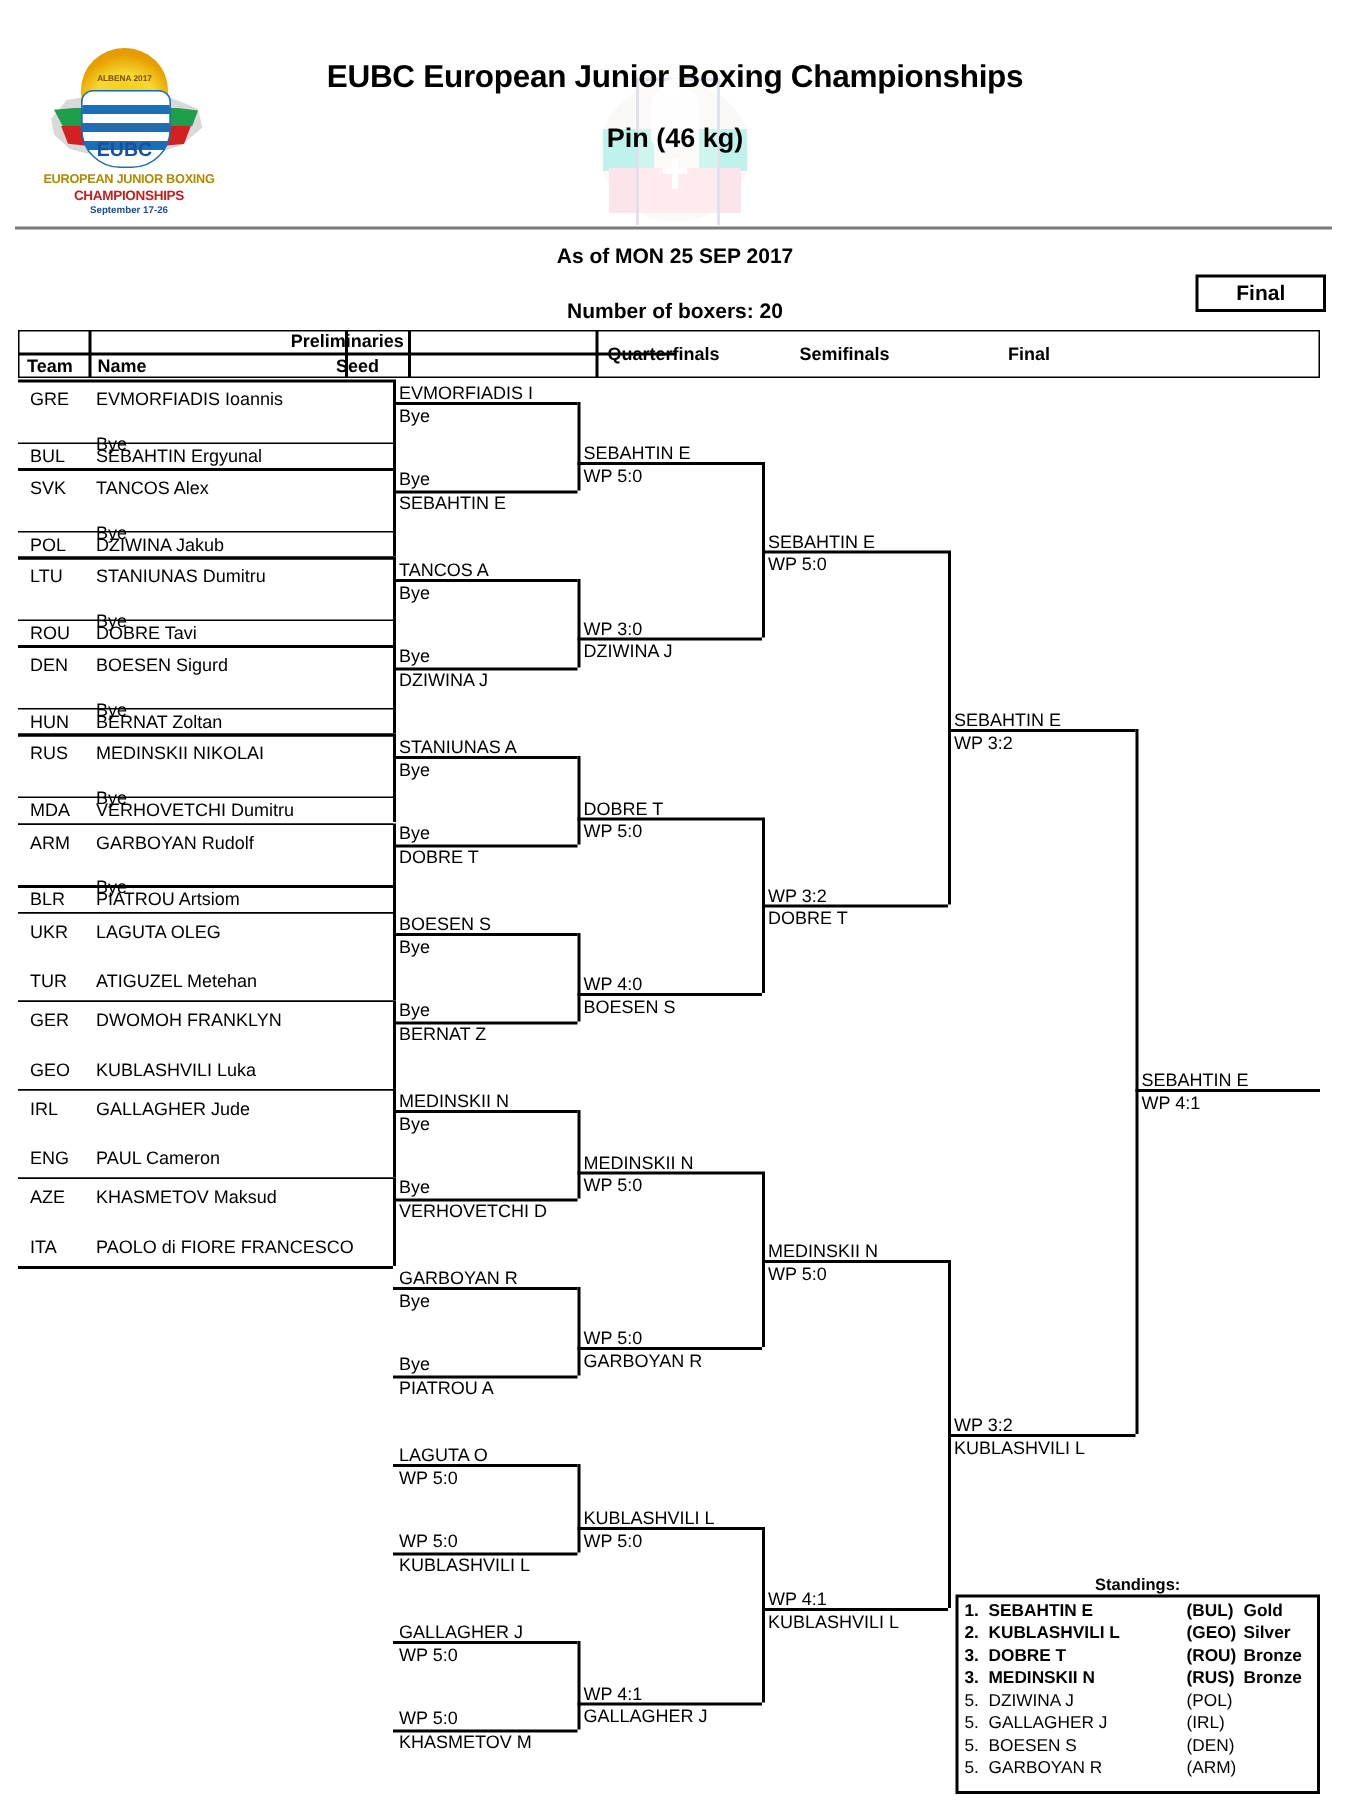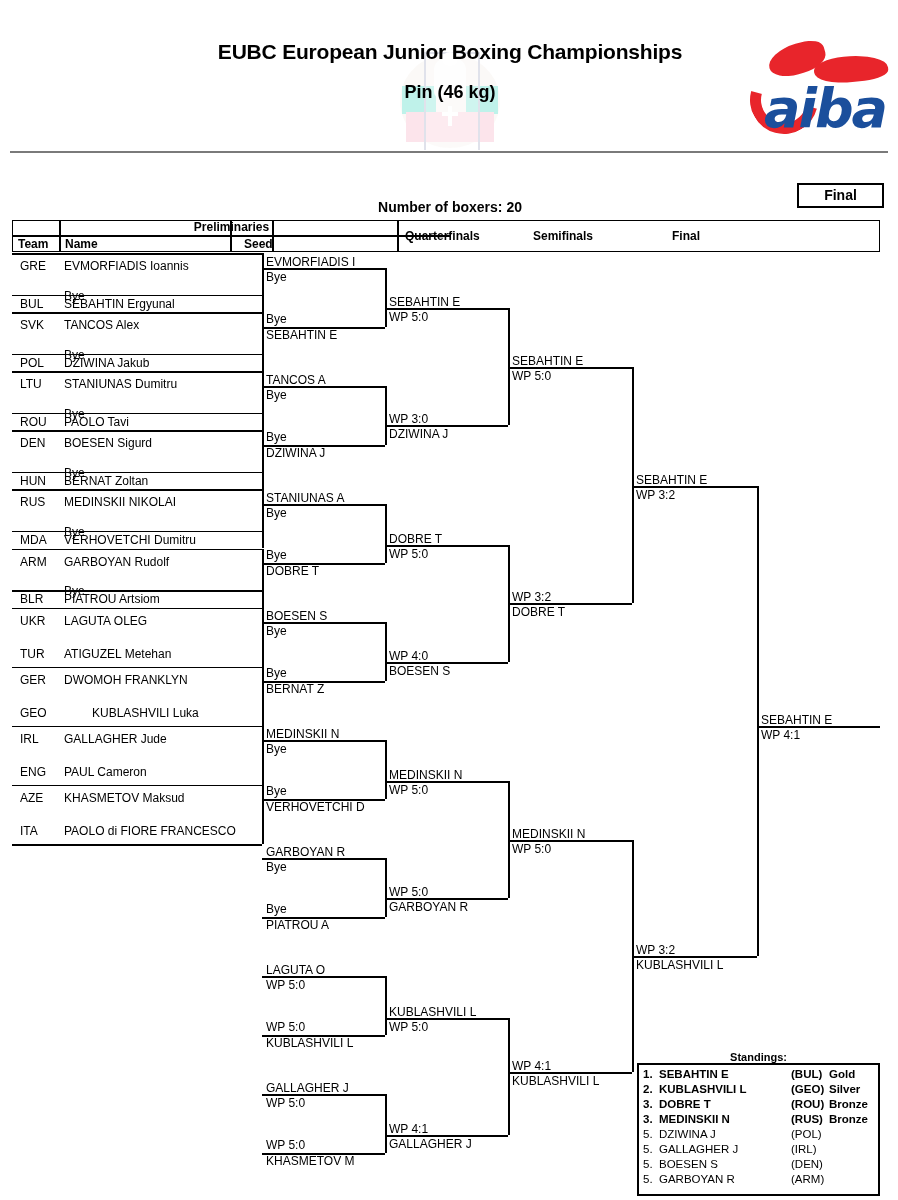--- a/index.html
+++ b/index.html
@@ -121,58 +121,65 @@
   .st-name{position:absolute;left:20px;}
   .st-nat{position:absolute;left:152px;width:36px;}
   .st-med{position:absolute;left:190px;}
   .st-row.bold span{font-weight:bold;}
 </style>
 </head>
 <body>
 
 <div class="page">
 
+  <div class="eubc-logo">
+    <div class="eubc-map"></div>
+    <div class="eubc-sun"></div>
+    <div class="eubc-year">ALBENA 2017</div>
+    <div class="eubc-green"></div>
+    <div class="eubc-red"></div>
+    <div class="eubc-shield"></div>
+    <div class="eubc-word">EUBC</div>
+    <div class="eubc-l1">EUROPEAN JUNIOR BOXING</div>
+    <div class="eubc-l2">CHAMPIONSHIPS</div>
+    <div class="eubc-l3">September 17-26</div>
+  </div>
 
   <div class="watermark">
     <div class="wm-oval"></div>
     <div class="wm-teal-l"></div>
       <div class="wm-teal-r"></div>
     <div class="wm-pink"></div>
     <div class="wm-box"></div>
     <div class="wm-torso"></div>
       <div class="wm-head"></div>
     <div class="wm-cross-v"></div>
       <div class="wm-cross-h"></div>
   </div>
 
   <div class="title-main">EUBC European Junior Boxing Championships</div>
   <div class="title-weight">Pin (46 kg)</div>
   <div class="hrule"></div>
+  <div class="asof">As of MON 25 SEP 2017</div>
   <div class="numboxers">Number of boxers: 20</div>
 
-  <div class="aiba">
-    <div class="aiba-sw1"></div>
-    <div class="aiba-sw2"></div>
-    <div class="aiba-hook"></div>
-    <div class="aiba-text">aiba</div>
-  </div>
 
   <div class="final-badge">Final</div>
 
   <div class="hdr-table">
     <div class="hdr-outer"></div>
     <div class="hdr-prelim-label">Preliminaries</div>
     <div class="hdr-sep-h"></div>
     <div class="hdr-v" style="left:47px;"></div>
     <div class="hdr-v" style="left:218px;"></div>
     <div class="hdr-v" style="left:260px;"></div>
     <div class="hdr-v" style="left:385px;"></div>
     <div class="hdr-cell" style="left:2px;width:28px;">Team</div>
     <div class="hdr-cell" style="left:49px;width:169px;">Name</div>
-    <div class="hdr-cell" style="left:228px;width:40px;">Seed</div>
+    <div class="hdr-cell" style="left:208px;width:40px;">Seed</div>
     <div class="hdr-round" style="left:393px;">Quarterfinals</div>
     <div class="hdr-round" style="left:521px;">Semifinals</div>
     <div class="hdr-round" style="left:660px;">Final</div>
   </div>
 
   <div id="bracket-layer">
       <div class="line " style="left: 12px; top: 253px; width: 250px; height: 1.5px;"></div>
       <div class="line " style="left: 12px; top: 312.1px; width: 250px; height: 1.5px;"></div>
       <div class="line " style="left: 262px; top: 253px; width: 1.5px; height: 59.1px;"></div>
       <div class="lbl" style="left: 20px; top: 259px;">GRE</div>
@@ -188,21 +195,21 @@
       <div class="lbl" style="left: 64px; top: 347.65px;">Bye</div>
       <div class="lbl" style="left: 20px; top: 355.65px;">POL</div>
       <div class="lbl" style="left: 64px; top: 355.65px;">DZIWINA Jakub</div>
       <div class="line " style="left: 12px; top: 371.2px; width: 250px; height: 1.5px;"></div>
       <div class="line " style="left: 12px; top: 430.3px; width: 250px; height: 1.5px;"></div>
       <div class="line " style="left: 262px; top: 371.2px; width: 1.5px; height: 59.1px;"></div>
       <div class="lbl" style="left: 20px; top: 377.2px;">LTU</div>
       <div class="lbl" style="left: 64px; top: 377.2px;">STANIUNAS Dumitru</div>
       <div class="lbl" style="left: 64px; top: 406.75px;">Bye</div>
       <div class="lbl" style="left: 20px; top: 414.75px;">ROU</div>
-      <div class="lbl" style="left: 64px; top: 414.75px;">PAOLO Tavi</div>
+      <div class="lbl" style="left: 64px; top: 414.75px;">DOBRE Tavi</div>
       <div class="line " style="left: 12px; top: 430.3px; width: 250px; height: 1.5px;"></div>
       <div class="line " style="left: 12px; top: 489.4px; width: 250px; height: 1.5px;"></div>
       <div class="line " style="left: 262px; top: 430.3px; width: 1.5px; height: 59.1px;"></div>
       <div class="lbl" style="left: 20px; top: 436.3px;">DEN</div>
       <div class="lbl" style="left: 64px; top: 436.3px;">BOESEN Sigurd</div>
       <div class="lbl" style="left: 64px; top: 465.85px;">Bye</div>
       <div class="lbl" style="left: 20px; top: 473.85px;">HUN</div>
       <div class="lbl" style="left: 64px; top: 473.85px;">BERNAT Zoltan</div>
       <div class="line " style="left: 12px; top: 489.4px; width: 250px; height: 1.5px;"></div>
       <div class="line " style="left: 12px; top: 548.5px; width: 250px; height: 1.5px;"></div>
@@ -226,21 +233,21 @@
       <div class="lbl" style="left: 20px; top: 613.6px;">UKR</div>
       <div class="lbl" style="left: 64px; top: 613.6px;">LAGUTA OLEG</div>
       <div class="lbl" style="left: 20px; top: 647.15px;">TUR</div>
       <div class="lbl" style="left: 64px; top: 647.15px;">ATIGUZEL Metehan</div>
       <div class="line " style="left: 12px; top: 666.7px; width: 250px; height: 1.5px;"></div>
       <div class="line " style="left: 12px; top: 725.8px; width: 250px; height: 1.5px;"></div>
       <div class="line " style="left: 262px; top: 666.7px; width: 1.5px; height: 59.1px;"></div>
       <div class="lbl" style="left: 20px; top: 672.7px;">GER</div>
       <div class="lbl" style="left: 64px; top: 672.7px;">DWOMOH FRANKLYN</div>
       <div class="lbl b" style="left: 20px; top: 706.25px;">GEO</div>
-      <div class="lbl b" style="left: 64px; top: 706.25px; margin-left: 28px;">KUBLASHVILI Luka</div>
+      <div class="lbl b" style="left: 64px; top: 706.25px;">KUBLASHVILI Luka</div>
       <div class="line " style="left: 12px; top: 725.8px; width: 250px; height: 1.5px;"></div>
       <div class="line " style="left: 12px; top: 784.9px; width: 250px; height: 1.5px;"></div>
       <div class="line " style="left: 262px; top: 725.8px; width: 1.5px; height: 59.1px;"></div>
       <div class="lbl" style="left: 20px; top: 731.8px;">IRL</div>
       <div class="lbl" style="left: 64px; top: 731.8px;">GALLAGHER Jude</div>
       <div class="lbl" style="left: 20px; top: 765.35px;">ENG</div>
       <div class="lbl" style="left: 64px; top: 765.35px;">PAUL Cameron</div>
       <div class="line " style="left: 12px; top: 784.9px; width: 250px; height: 1.5px;"></div>
       <div class="line " style="left: 12px; top: 844px; width: 250px; height: 1.5px;"></div>
       <div class="line " style="left: 262px; top: 784.9px; width: 1.5px; height: 59.1px;"></div>

